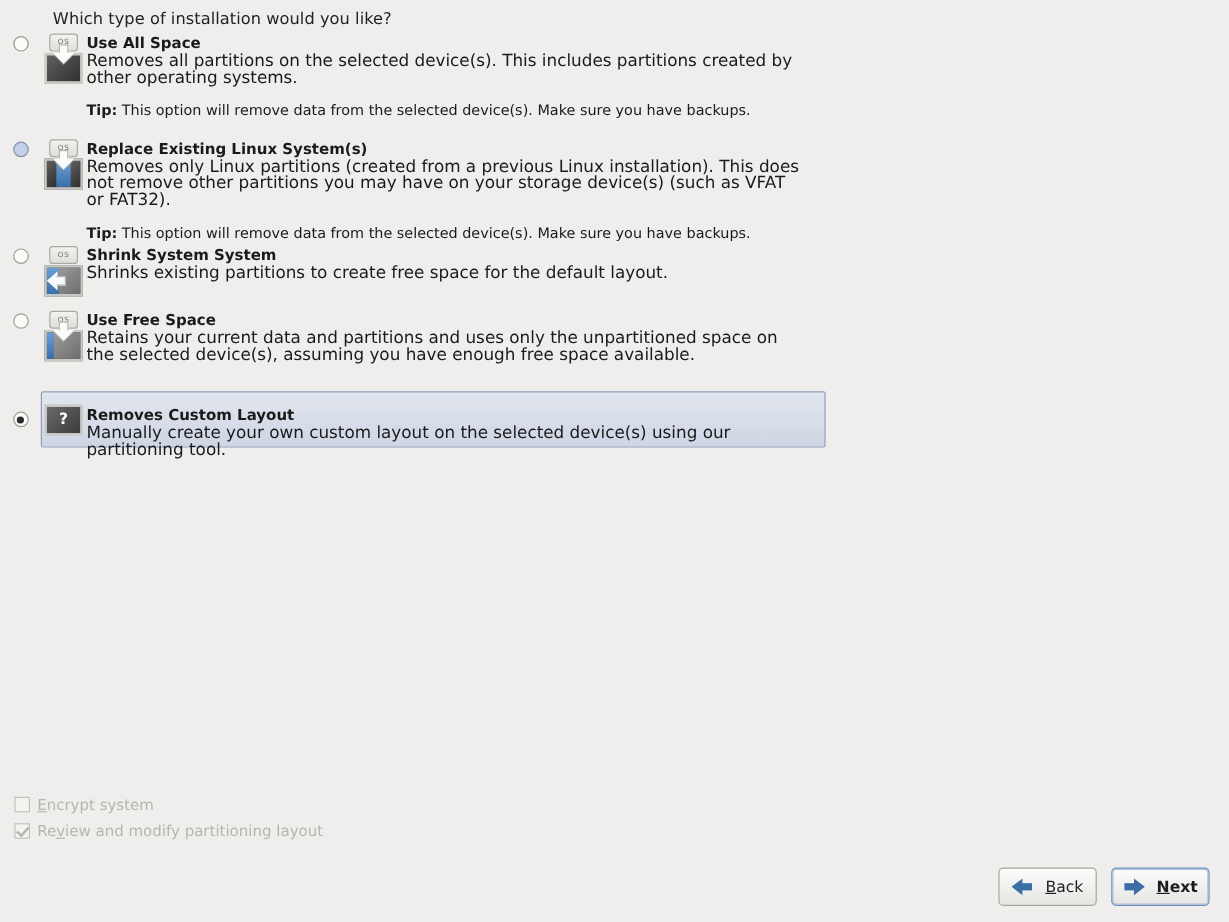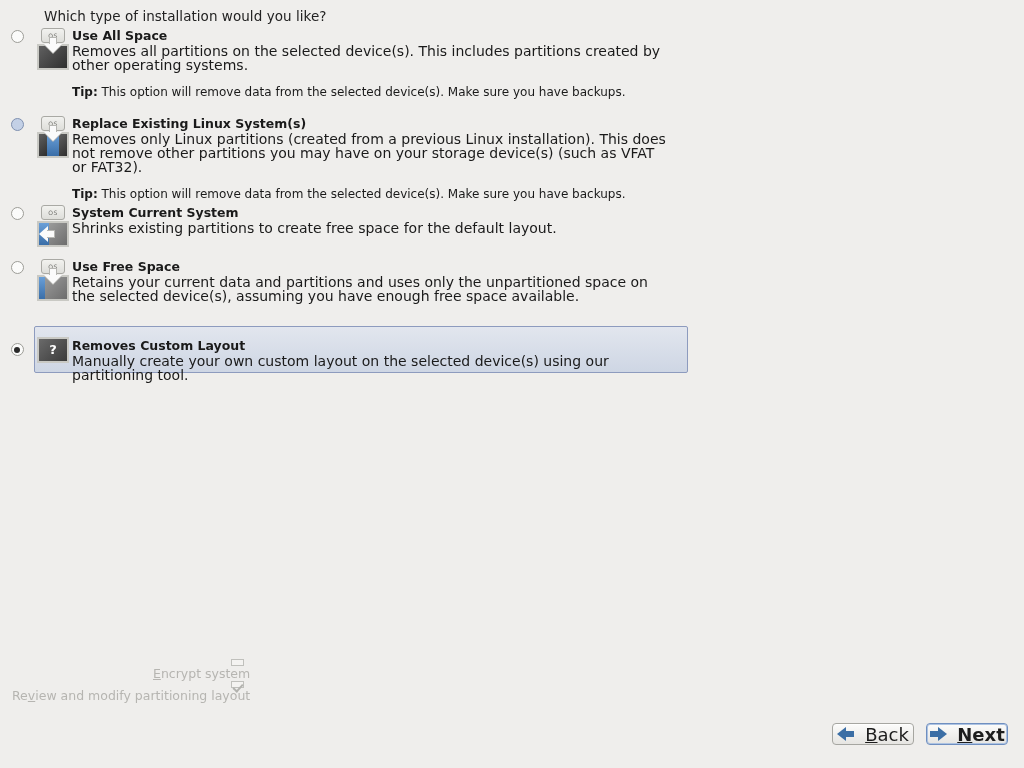--- a/index.html
+++ b/index.html
@@ -242,23 +242,22 @@
   }
 
   
   .checks {
     position: absolute;
     left: 12px;
     top: 659px;
   }
   .check-row {
     display: flex;
-    align-items: flex-end;
+    align-items: center;
     height: 22px;
-    flex-direction: column;
   }
   .cbox {
     width: 13px;
     height: 13px;
     border: 1px solid #c0c0bc;
     background: #f4f3f1;
     box-sizing: border-box;
     position: relative;
     margin-right: 6px;
   }
@@ -284,30 +283,30 @@
   
   .actions {
     position: absolute;
     right: 16px;
     top: 723px;
     display: flex;
     gap: 12px;
   }
   .btn {
     width: 82px;
-    height: 22px;
+    height: 32px;
     border: 1px solid #a6a6a1;
     border-radius: 4px;
     background: linear-gradient(#fcfcfb, #e6e5e2);
     box-sizing: border-box;
     display: flex;
     align-items: center;
     justify-content: center;
     gap: 10px;
-    font-size: 18px;
+    font-size: 13px;
     color: #1d1d1d;
     cursor: default;
     box-shadow: 0 1px 0 rgba(255,255,255,0.8) inset;
   }
   .btn.focused {
     border-color: #6f8fc0;
     box-shadow: 0 0 0 1px #adc3e2 inset;
     font-weight: bold;
   }
   .btn u {
@@ -420,21 +419,21 @@
           <div class="seg blue" style="width:34%"></div>
           <div class="seg gray-light" style="width:66%"></div>
         </div>
         <div class="arrow-left">
           <span class="head"></span>
             <span class="stem"></span>
         </div>
       </div>
     </div>
     <div class="text-cell">
-      <div class="opt-title">System Current System</div>
+      <div class="opt-title">Shrink System System</div>
       <div class="opt-desc">Shrinks existing partitions to create free space for the default layout.</div>
     </div>
   </div>
 
   <div class="option-row" style="min-height:67px;">
     <div class="radio-cell">
       <span class="radio"></span>
     </div>
     <div class="icon-cell">
       <div class="disk-icon">

